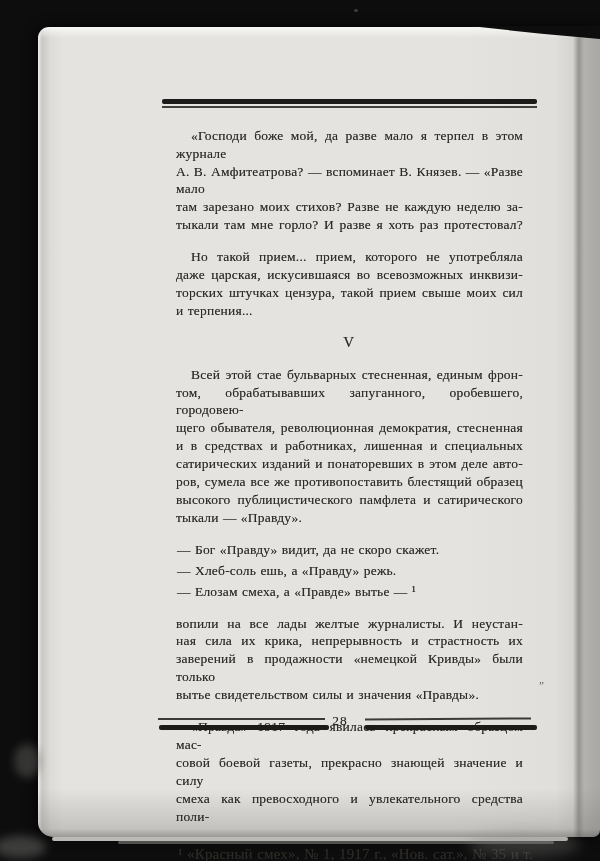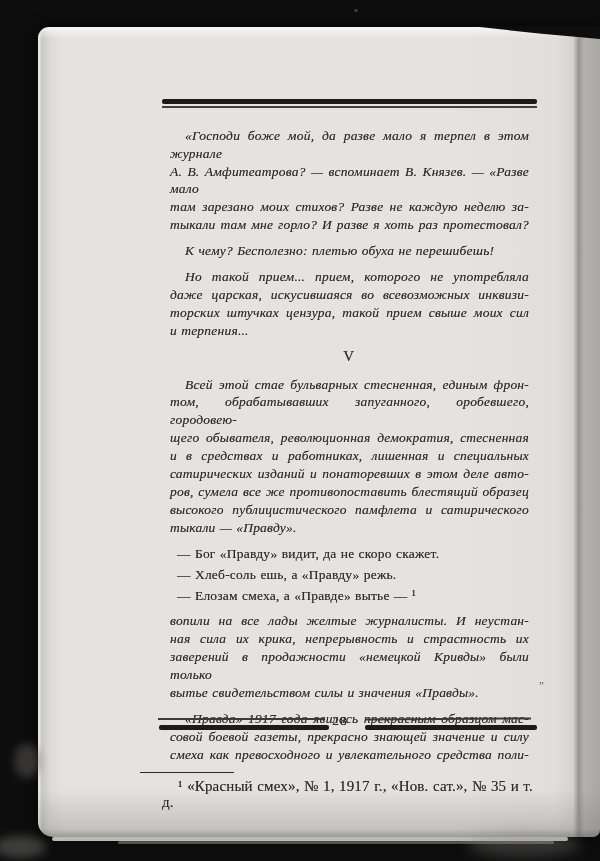--- a/index.html
+++ b/index.html
@@ -40,21 +40,21 @@
     position:absolute;left:124px;top:72px;width:375px;
     color:#2e2b27;
     font-size:13.5px;line-height:17.9px;
     letter-spacing:.22px;word-spacing:.6px;
     text-shadow:0 0 .4px rgba(46,43,39,.55);
   }
   .toprule{margin-bottom:19px;}
   .tr-thick{height:4.5px;background:#1d1b19;border-radius:2px;}
   .tr-thin{height:1.6px;background:#413f3b;margin-top:2.6px;}
 
-  .para{margin:8px;font-style:italic;}
+  .para{margin:14px;}
   .line{min-height:17.9px;}
   .line.just{text-align:justify;text-align-last:justify;}
   .line.ind{text-indent:15px;}
   .quote{margin:3px 0;}
   .quote .line{text-indent:15px;}
   .heading{
     text-align:center;font-size:15px;letter-spacing:1.5px;
     margin:6px 0 10px 0;font-weight:400;line-height:17.9px;
   }
   .fn-sep{width:94px;border-top:1.8px solid #2c2a27;margin:7px 0 5px -22px;}
@@ -85,23 +85,20 @@
     <div class="toprule">
       <div class="tr-thick"></div>
       <div class="tr-thin"></div>
     </div>
     <div>
         <div class="para">
           <div class="line just ind">«Господи боже мой, да разве мало я терпел в этом журнале</div>
           <div class="line just">А. В. Амфитеатрова? — вспоминает В. Князев. — «Разве мало</div>
           <div class="line just">там зарезано моих стихов? Разве не каждую неделю за-</div>
           <div class="line just">тыкали там мне горло? И разве я хоть раз протестовал?</div>
-        </div>
-        <div class="para">
-          <div class="line ind">К чему? Бесполезно: плетью обуха не перешибешь!</div>
         </div>
         <div class="para">
           <div class="line just ind">Но такой прием... прием, которого не употребляла</div>
           <div class="line just">даже царская, искусившаяся во всевозможных инквизи-</div>
           <div class="line just">торских штучках цензура, такой прием свыше моих сил</div>
           <div class="line">и терпения...</div>
         </div>
         <div class="heading">V</div>
         <div class="para">
           <div class="line just ind">Всей этой стае бульварных стесненная, единым фрон-</div>

